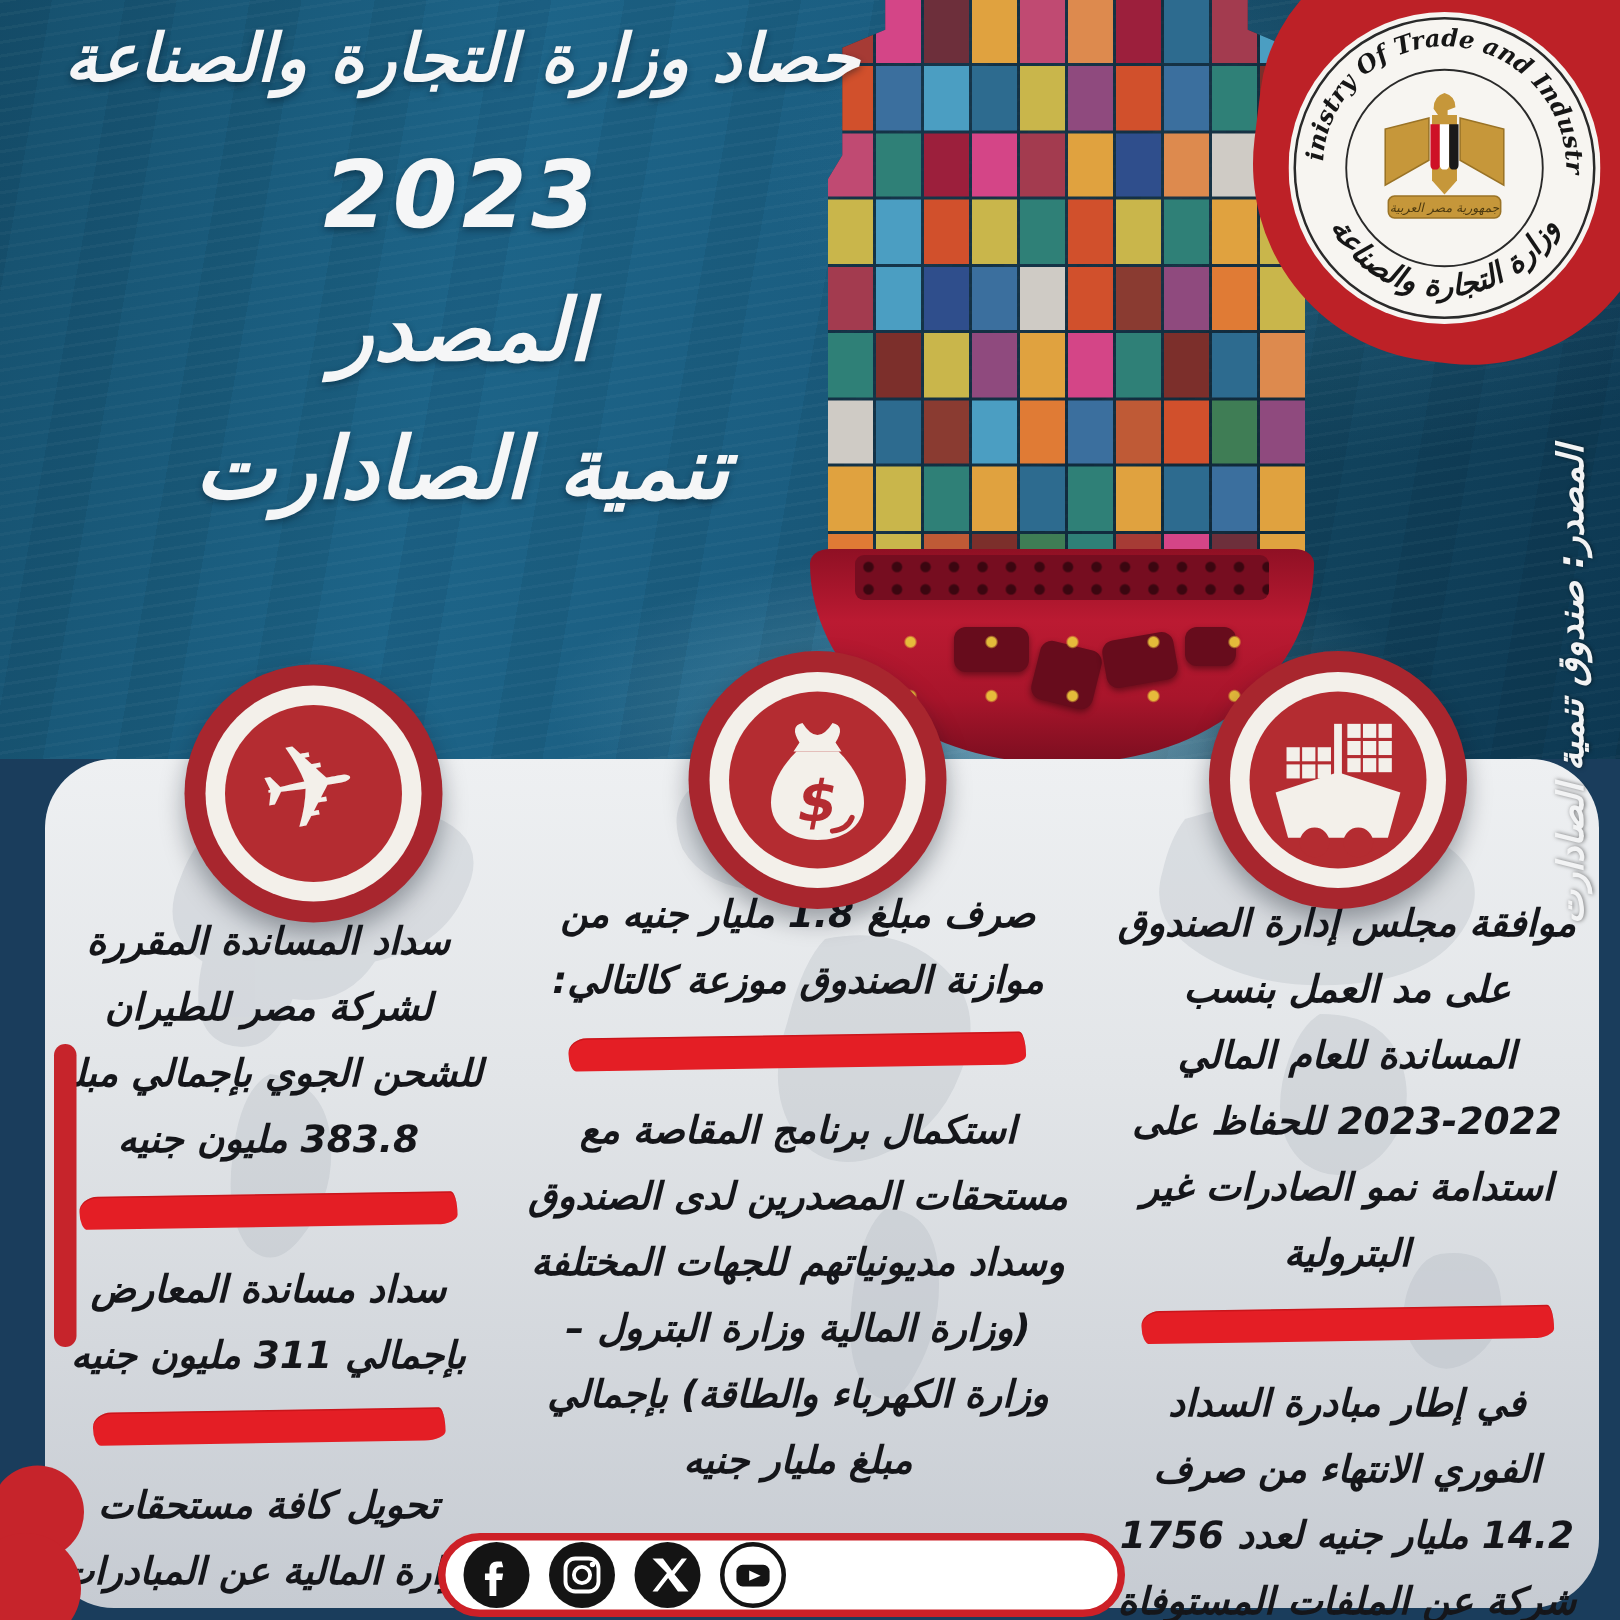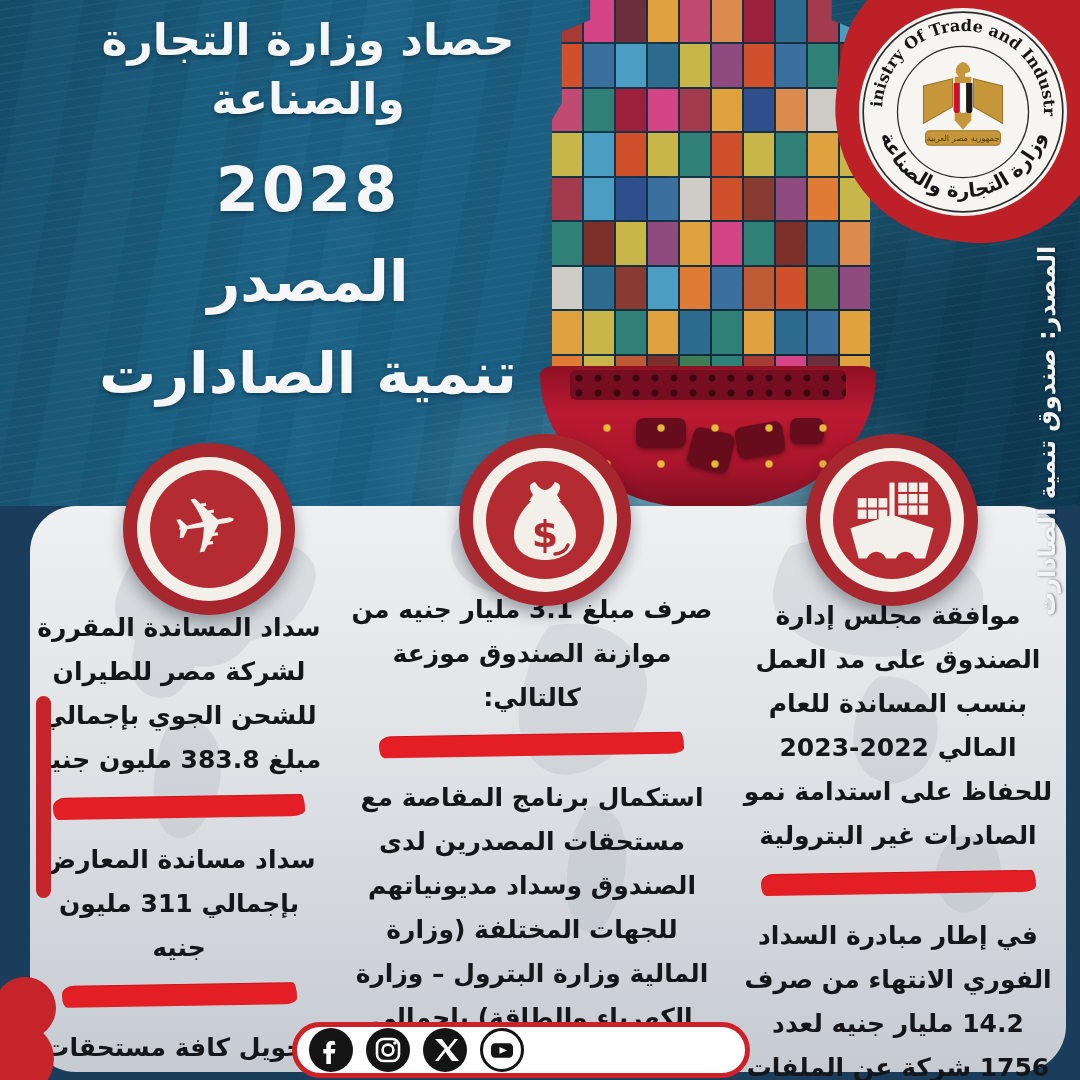--- a/index.html
+++ b/index.html
@@ -1,17 +1,17 @@
 <!DOCTYPE html>
 <html lang="ar"><head>
 <meta charset="utf-8">
 <style>
   html,body{margin:0;padding:0;background:#0d2236;}
   .canvas{position:relative;width:1080px;height:1080px;overflow:hidden;
-          background:#1a3d5c;font-family:"DejaVu Sans",sans-serif;}
+          background:#1a3d5c;font-family:"DejaVu Sans",sans-serif;font-style:italic;}
 
   
   .photo{position:absolute;left:0;top:0;width:1080px;height:506px;z-index:1;
     background:
       radial-gradient(ellipse 420px 150px at 660px 470px, rgba(150,205,225,.38), transparent 70%),
       radial-gradient(ellipse 500px 260px at 80% 25%, rgba(70,140,175,.30), transparent 70%),
       linear-gradient(104deg,#16506d 0%,#1d6488 30%,#1b5d80 52%,#12455f 76%,#0d3852 100%);}
   .photo .waves{position:absolute;inset:0;opacity:.5;background:
       repeating-linear-gradient(171deg, rgba(255,255,255,.055) 0 2px, transparent 2px 9px),
       repeating-linear-gradient(100deg, rgba(0,0,0,.10) 0 34px, transparent 34px 82px);}
@@ -206,21 +206,21 @@
     <div class="bow">
       <div class="mach m1"></div>
       <div class="mach m2"></div>
       <div class="mach m3"></div>
       <div class="mach m4"></div>
     </div>
   </div>
 
   <div class="title-wrap">
     <div class="title-line">حصاد وزارة التجارة والصناعة</div>
-    <div class="title-year">2028</div>
+    <div class="title-year">2023</div>
     <div class="title-sub1">المصدر</div>
     <div class="title-sub2">تنمية الصادارت</div>
   </div>
 
   <div class="logo-blob"></div>
   <svg class="logo" viewBox="0 0 200 200">
     <circle cx="100" cy="100" r="100" fill="#f7f5f1"></circle>
     <circle cx="100" cy="100" r="96" fill="none" stroke="#2a2a2a" stroke-width="1.6"></circle>
     <circle cx="100" cy="100" r="63" fill="none" stroke="#2a2a2a" stroke-width="1.2"></circle>
     <defs>
@@ -312,21 +312,21 @@
 
   <div class="col col-left">
     <p>سداد المساندة المقررة لشركة مصر للطيران للشحن الجوي بإجمالي مبلغ 383.8 مليون جنيه</p>
     <div class="divider w1"></div>
     <p>سداد مساندة المعارض بإجمالي 311 مليون جنيه</p>
     <div class="divider w2"></div>
     <p>تحويل كافة مستحقات وزارة المالية عن المبادرات بإجمالي 458.2 مليون جنيه</p>
   </div>
 
   <div class="col col-mid">
-    <p>صرف مبلغ 3.1 مليار جنيه من موازنة الصندوق موزعة كالتالي:</p>
+    <p>صرف مبلغ 1.8 مليار جنيه من موازنة الصندوق موزعة كالتالي:</p>
     <div class="divider w2"></div>
     <p>استكمال برنامج المقاصة مع مستحقات المصدرين لدى الصندوق وسداد مديونياتهم للجهات المختلفة (وزارة المالية وزارة البترول – وزارة الكهرباء والطاقة) بإجمالي مبلغ مليار جنيه</p>
 
   </div>
 
   <div class="col col-right">
     <p>موافقة مجلس إدارة الصندوق على مد العمل بنسب المساندة للعام المالي 2022-2023 للحفاظ على استدامة نمو الصادرات غير البترولية</p>
     <div class="divider w1"></div>
     <p>في إطار مبادرة السداد الفوري الانتهاء من صرف 14.2 مليار جنيه لعدد 1756 شركة عن الملفات المستوفاة حتى 2023-5-31</p>
 

